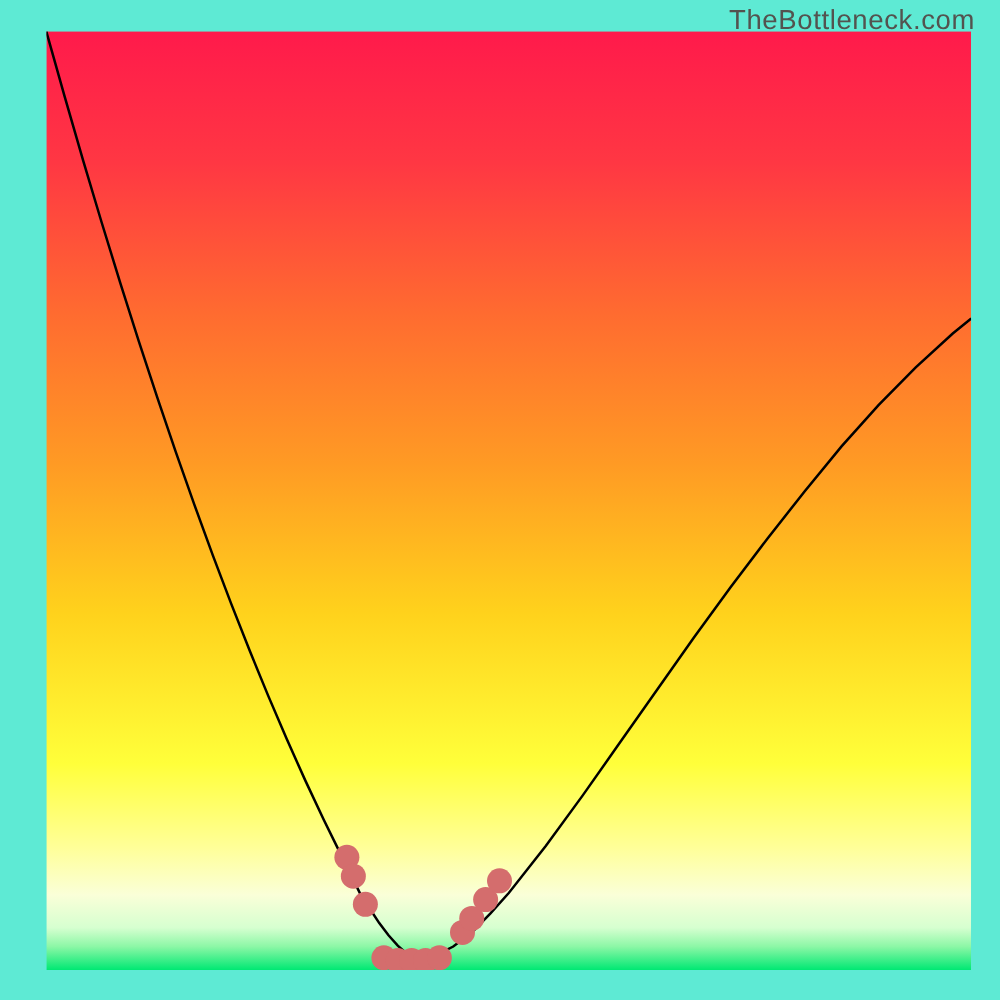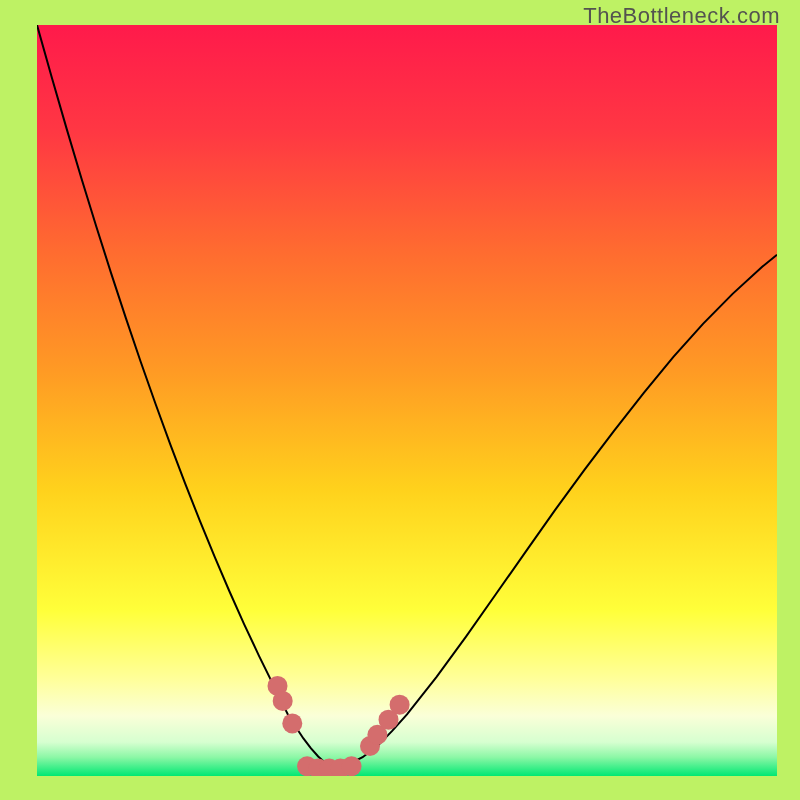--- a/index.html
+++ b/index.html
@@ -9,21 +9,21 @@
     height: 800px;
     background: #000;
     overflow: hidden;
   }
   .frame {
     position: absolute;
     left: 0;
     top: 0;
     width: 800px;
     height: 800px;
-    background: #bef264;
+    background: #5eead4;
   }
   .plot {
     position: absolute;
     left: 37px;
     top: 25px;
     width: 740px;
     height: 751px;
     overflow: hidden;
   }
   .plot svg {

